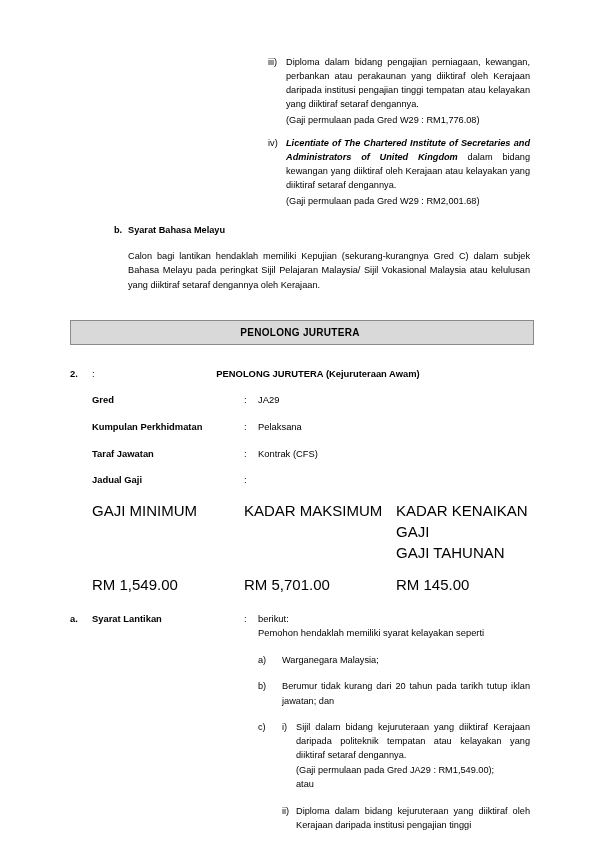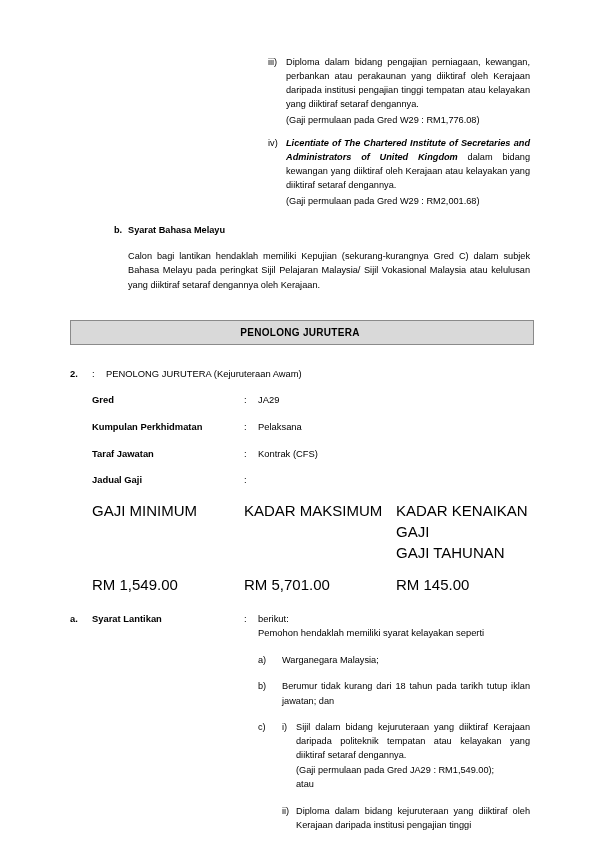--- a/index.html
+++ b/index.html
@@ -100,21 +100,22 @@
     flex: 0 0 152px;
     font-weight: bold;
   }
   .fcolon {
     flex: 0 0 14px;
   }
   .fval {
     flex: 1 1 auto;
   }
   .fval.bold {
-    font-weight: normal;
+    font-weight: bold;
+    text-align: center;
   }
   
   .salary-table {
     margin-top: 6px;
     font-size: 15px;
   }
   .sal-row {
     display: flex;
     line-height: 1.4;
   }
@@ -271,21 +272,21 @@
 
   <div class="sublist">
 
     <div class="sub-item">
       <div class="sub-label">a)</div>
       <div class="sub-body plain-line">Warganegara Malaysia;</div>
     </div>
 
     <div class="sub-item">
       <div class="sub-label">b)</div>
-      <div class="sub-body">Berumur tidak kurang dari 18 tahun pada tarikh tutup iklan jawatan; dan</div>
+      <div class="sub-body">Berumur tidak kurang dari 20 tahun pada tarikh tutup iklan jawatan; dan</div>
     </div>
 
     <div class="sub-item">
       <div class="sub-label">c)</div>
       <div class="sub-body">
 
         <div class="nested">
           <div class="nested-label">i)</div>
           <div class="nested-body">
             <span>Sijil dalam bidang kejuruteraan yang diiktiraf Kerajaan daripada politeknik tempatan atau kelayakan yang diiktiraf setaraf dengannya.</span>

